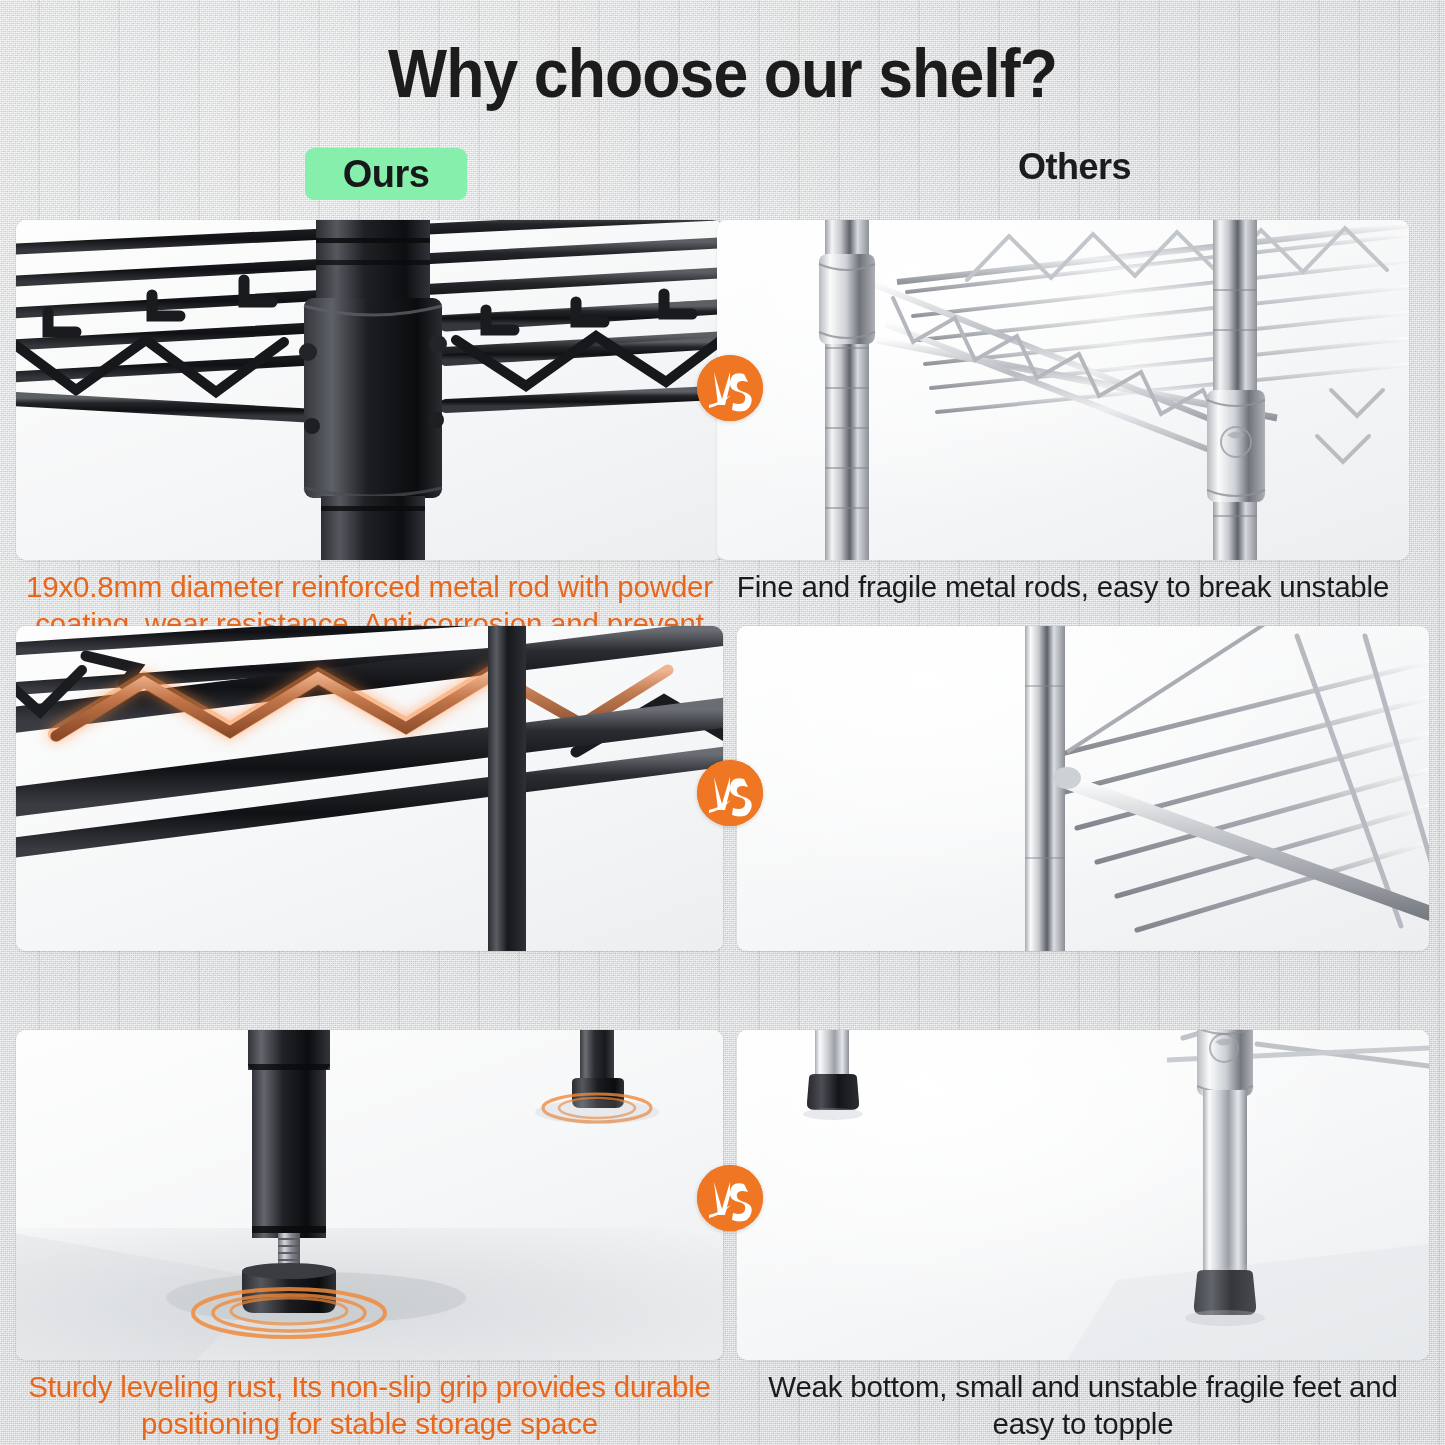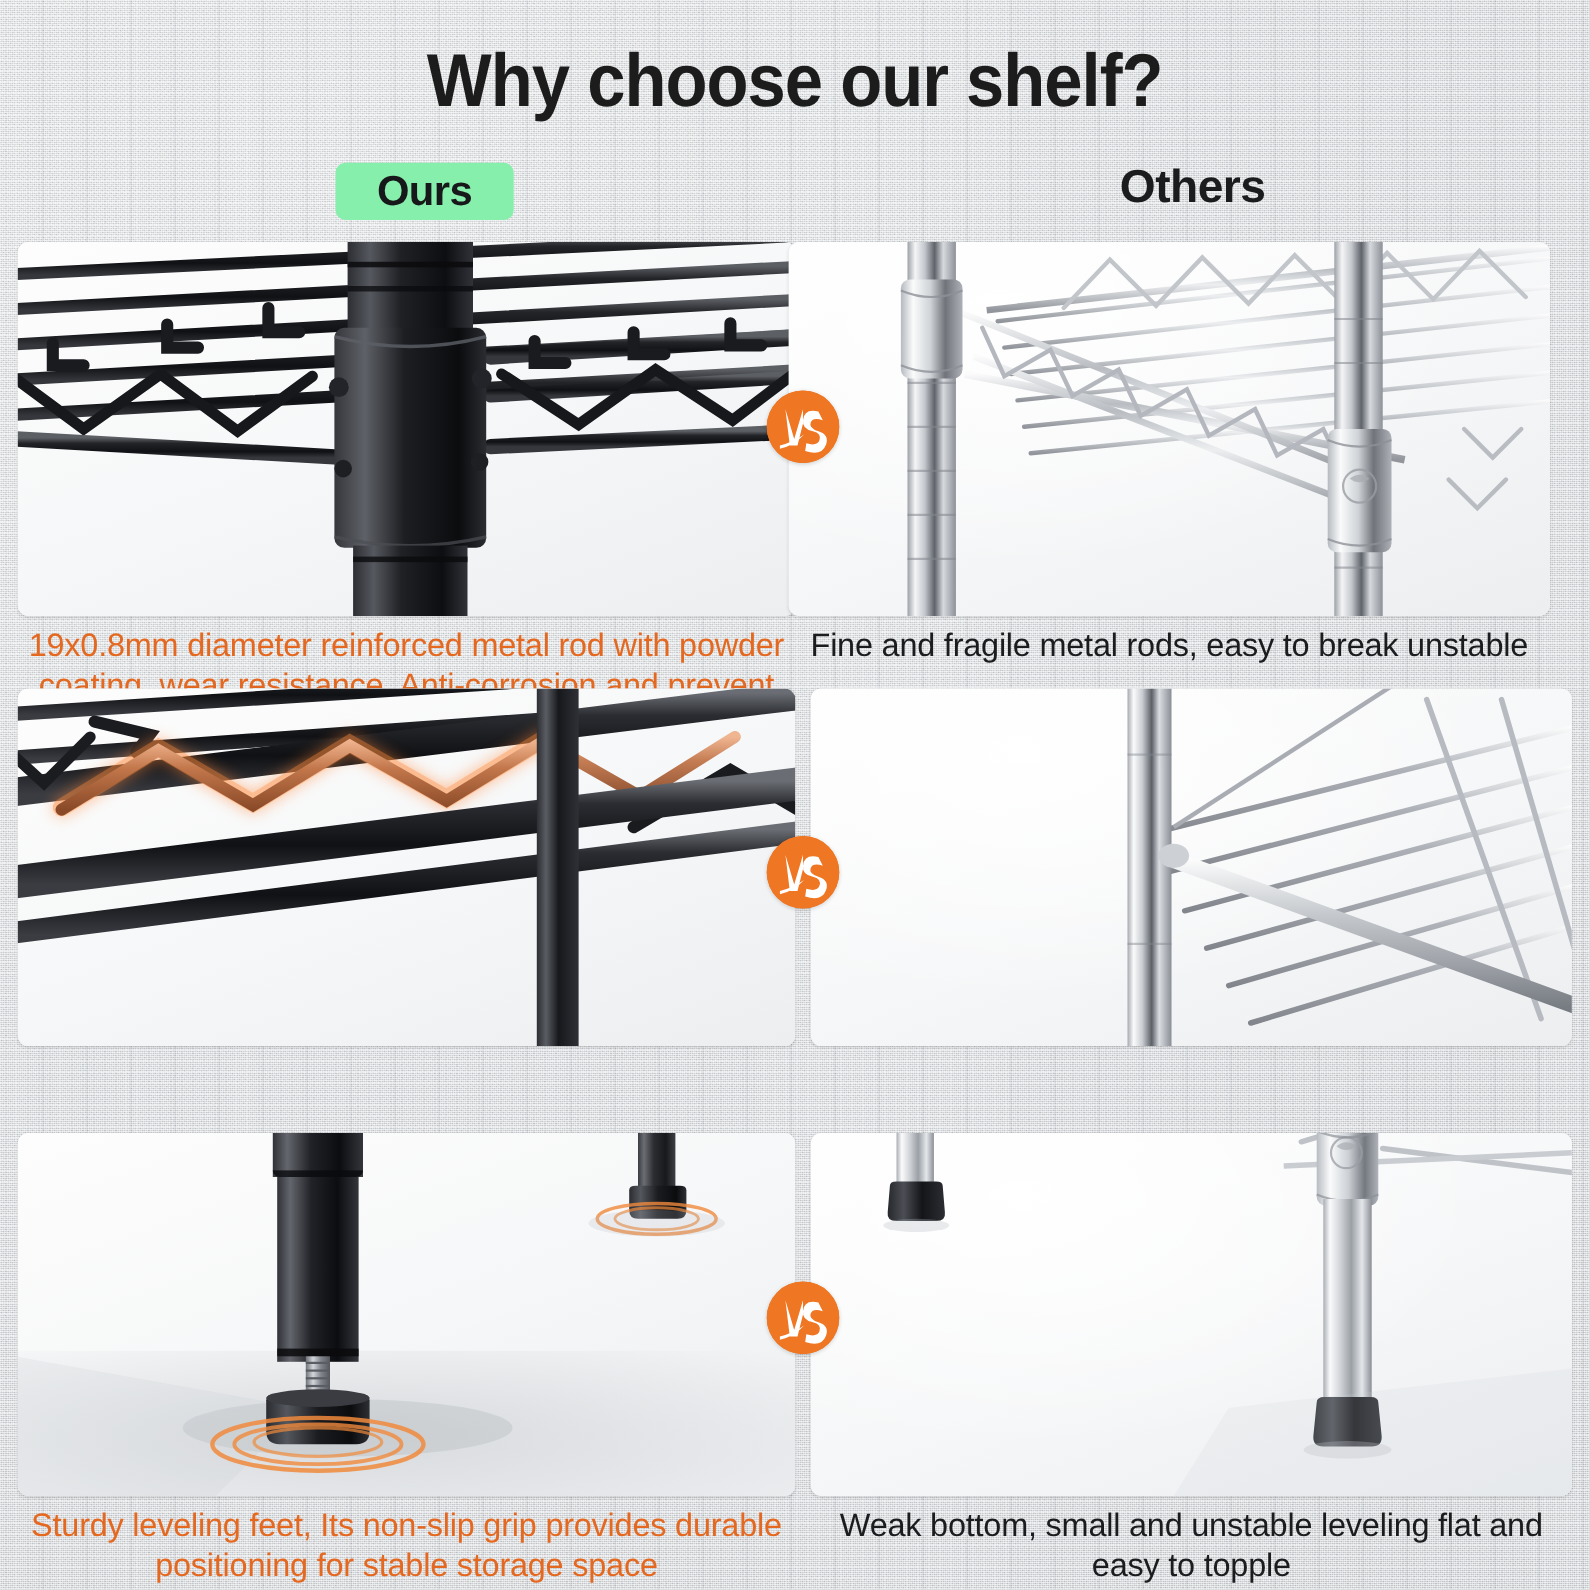--- a/index.html
+++ b/index.html
@@ -50,21 +50,21 @@
     position:absolute;left:305px;top:0;
     width:162px;height:52px;
     background:#86efac;
     border-radius:9px;
     display:flex;align-items:center;justify-content:center;
     font-size:38px;font-weight:bold;color:#17181a;
     letter-spacing:-.5px;
   }
   .others-head{
     position:absolute;left:1018px;top:-2px;
-    font-size:42px;font-weight:bold;color:#1b1c1e;
+    font-size:36px;font-weight:bold;color:#1b1c1e;
     letter-spacing:-.5px;
   }
 
   
   .grid{position:absolute;left:0;top:0;width:1445px;height:1445px;}
   .cell{position:absolute;}
   .photo{
     position:absolute;left:0;top:0;right:0;
     border-radius:10px;
     overflow:hidden;
@@ -464,21 +464,21 @@
 
         <rect x="564" y="-10" width="34" height="62" rx="4" fill="url(#legG)" opacity=".95"></rect>
         <path d="M556 52 q0 -4 6 -4 h40 q6 0 6 4 l0 18 q0 8 -8 8 h-36 q-8 0 -8 -8 Z" fill="url(#footG)"></path>
         <g fill="none" stroke="#f08a3c" stroke-linecap="round">
           <ellipse cx="581" cy="78" rx="54" ry="14" stroke-width="3.2" opacity=".8"></ellipse>
           <ellipse cx="581" cy="78" rx="38" ry="10" stroke-width="2.6" opacity=".7"></ellipse>
         </g>
         <ellipse cx="581" cy="82" rx="62" ry="12" fill="#b7bcc2" opacity=".22"></ellipse>
       </svg>
     </div>
-    <div class="cap ours" style="top:338px;">Sturdy leveling feet, Its non-slip grip provides durable positioning for stable storage space</div>
+    <div class="cap ours" style="top:338px;">Sturdy leveling rust, Its non-slip grip provides durable positioning for stable storage space</div>
   </div>
 
   <div class="cell" style="left:737px;top:1030px;width:692px;height:410px;">
     <div class="photo" style="height:330px;">
       <div class="studio"></div>
       <div class="studio-soft"></div>
       <svg class="art" viewBox="0 0 692 330" preserveAspectRatio="none">
         <defs>
           <linearGradient id="chrLeg" x1="0" y1="0" x2="1" y2="0">
             <stop offset="0%" stop-color="#a9adb3"></stop>
@@ -518,21 +518,21 @@
         <path d="M460 -2 Q488 10 516 -2" stroke="#8d9197" stroke-width="2" fill="none" opacity=".7"></path>
         <path d="M460 56 Q488 68 516 56" stroke="#8d9197" stroke-width="2" fill="none" opacity=".7"></path>
         <rect x="466" y="60" width="44" height="185" fill="url(#chrLeg)"></rect>
 
         <path d="M460 245 q0 -5 7 -5 h42 q7 0 7 5 l3 30 q1 10 -9 10 h-44 q-10 0 -9 -10 Z" fill="url(#tipG)"></path>
         <ellipse cx="488" cy="288" rx="40" ry="8" fill="#b7bcc2" opacity=".32"></ellipse>
 
         <path d="M380 250 L692 214 L692 330 L330 330 Z" fill="#cdd2d7" opacity=".18"></path>
       </svg>
     </div>
-    <div class="cap" style="top:338px;">Weak bottom, small and unstable leveling flat and easy to topple</div>
+    <div class="cap" style="top:338px;">Weak bottom, small and unstable fragile feet and easy to topple</div>
   </div>
 
   <div class="vs" style="left:697px;top:355px;">
     <svg viewBox="0 0 66 66" aria-hidden="true">
       <circle cx="33" cy="33" r="33" fill="#ef7622"></circle>
       <path d="M17 17 L25 44 L33 17 L33 30 L28 50 L21 50 Z" fill="#ffffff"></path>
       <path d="M47 19 q-13 -3 -14 8 q-1 8 9 10 q8 2 6 8 q-2 6 -12 3 l-1 7 q15 5 19 -6 q3 -9 -7 -12 q-9 -3 -7 -8 q2 -5 11 -2 Z" fill="#ffffff"></path>
       <path d="M12 50 q12 -3 22 -10 q-9 10 -22 13 Z" fill="#ffffff"></path>
     </svg>
   </div>

